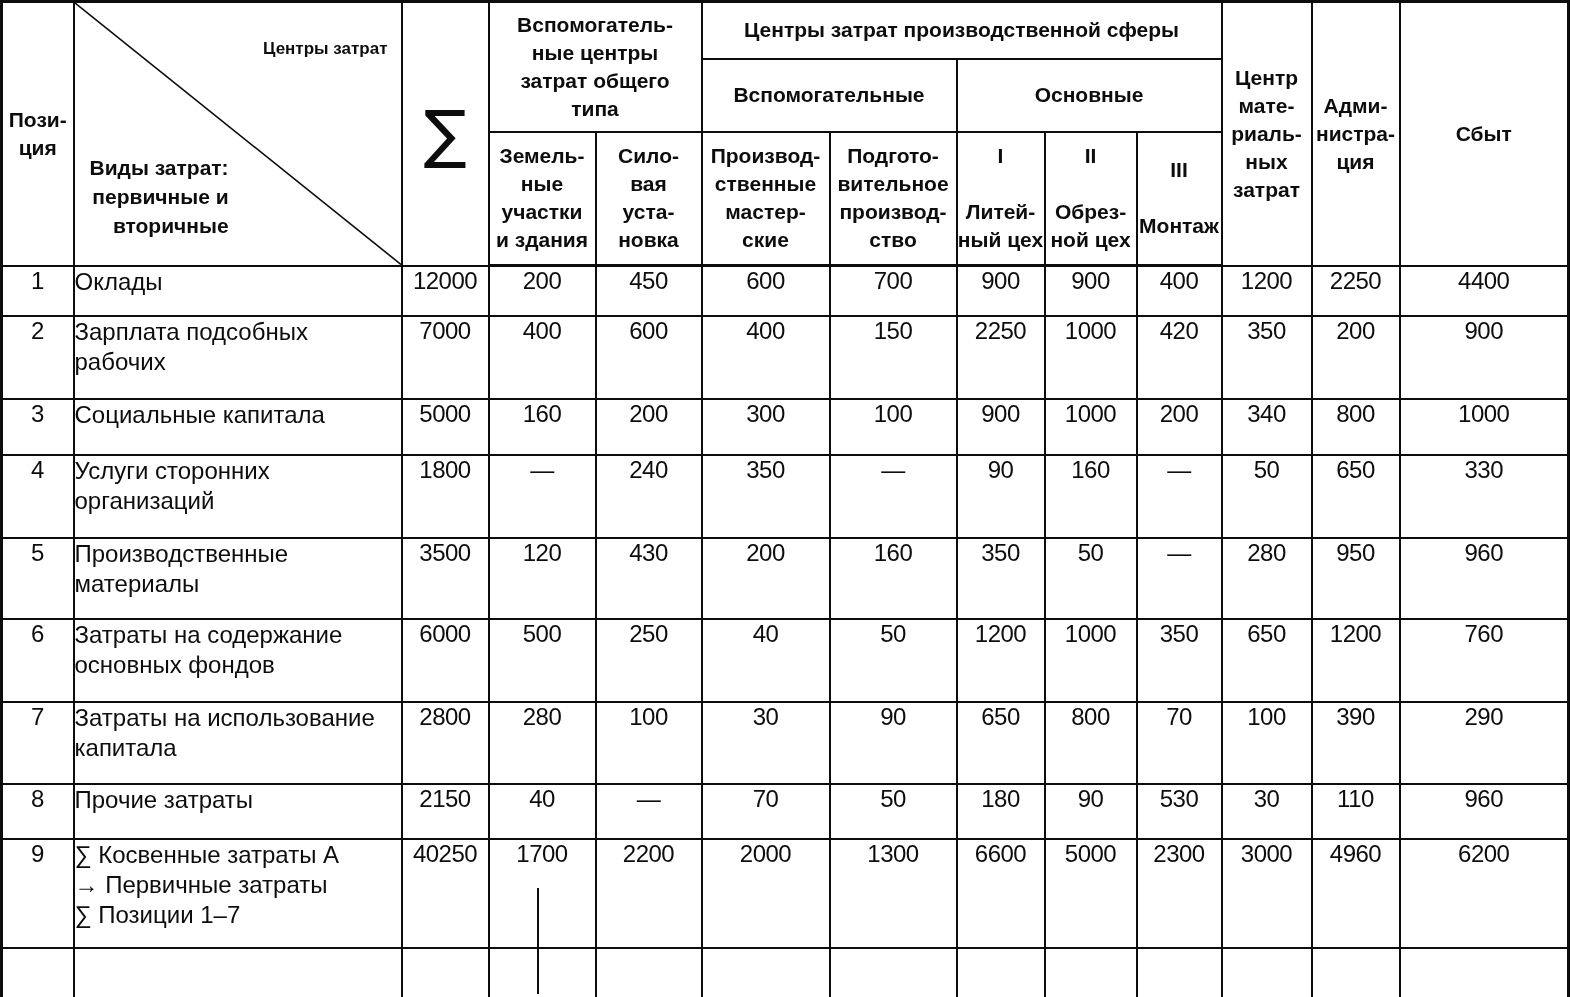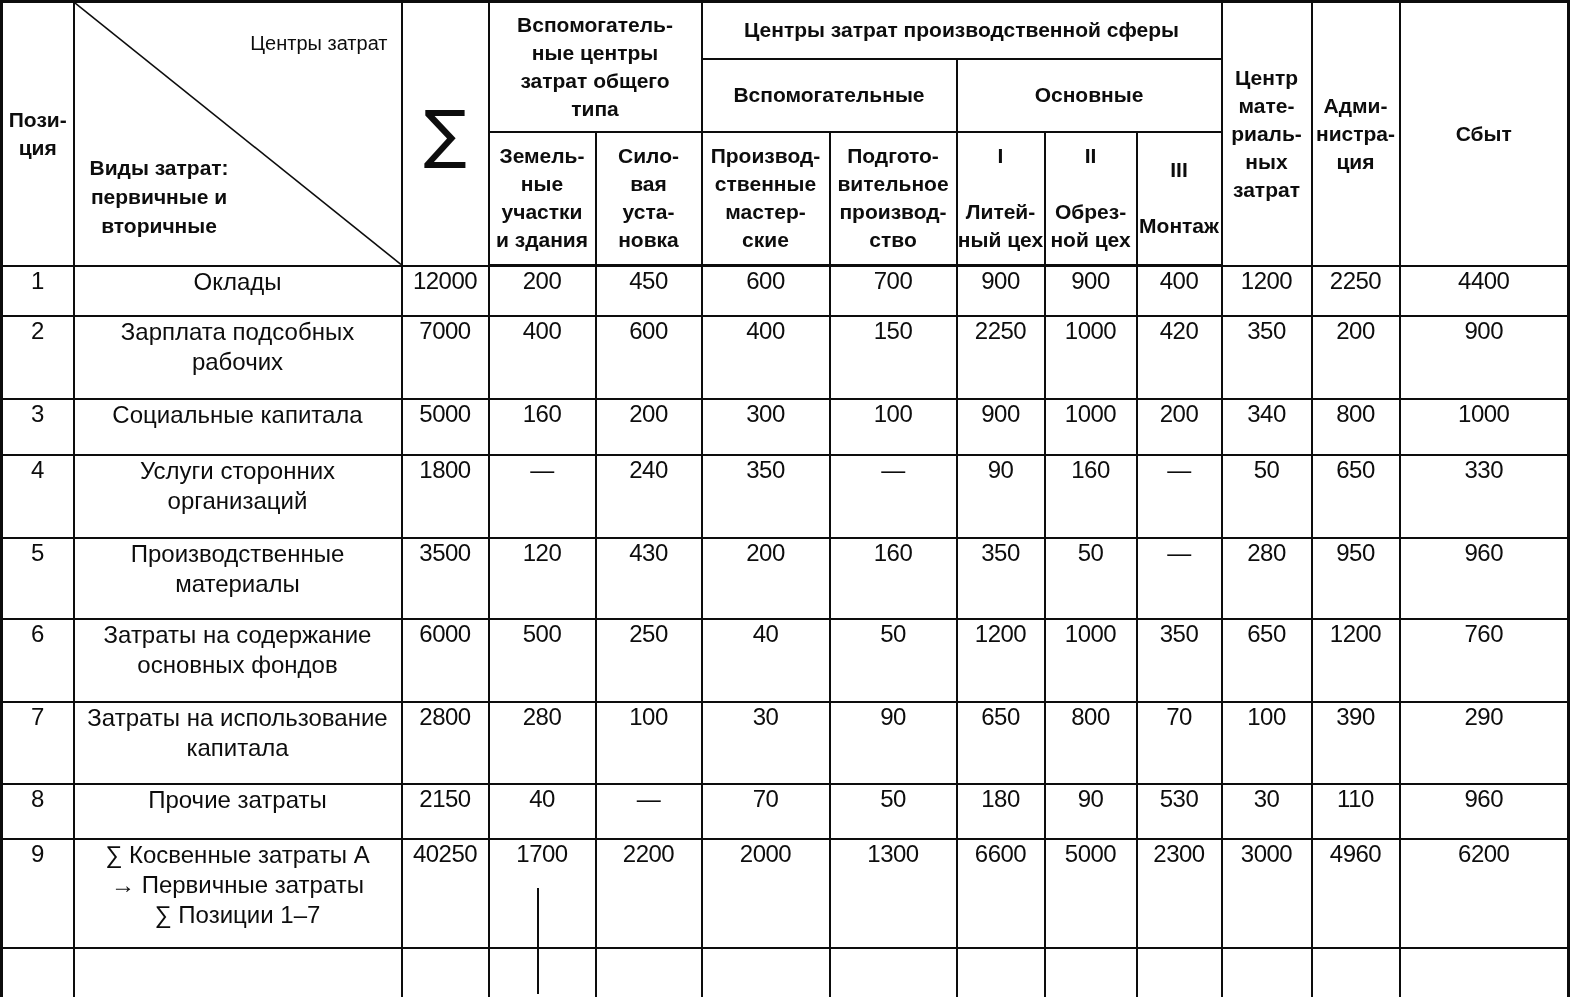--- a/index.html
+++ b/index.html
@@ -36,37 +36,37 @@
     vertical-align: middle;
     white-space: pre-line;
   }
   tr.h1 { height: 57px; }
   tr.h2 { height: 73px; }
   tr.h3 { height: 134px; }
 
   th.corner { position: relative; }
   th.corner svg { position: absolute; left: 0; top: 0; width: 100%; height: 100%; display: block; }
   .corner-top {
-    position: absolute; top: 26px; right: 13px;
-    font-weight: normal; font-size: 20px; white-space: nowrap;
+    position: absolute; top: 32px; right: 13px;
+    font-weight: bold; font-size: 17px; white-space: nowrap;
   }
   .corner-bottom {
     position: absolute; top: 150px; left: 15px;
     font-weight: bold; font-size: 21px; line-height: 29px;
-    text-align: center; white-space: pre-line;
+    text-align: right; white-space: pre-line;
   }
   th.sigma { font-size: 64px; font-weight: 500; font-family: "DejaVu Sans", sans-serif; }
 
   tbody td {
     font-size: 24px;
     vertical-align: top;
   }
   td.c-pos  { text-align: center; padding-top: 10px; }
   td.c-label{
-    text-align: center; padding: 9px 12px 6px 14px;
+    text-align: left; padding: 9px 12px 6px 14px;
     line-height: 30px; white-space: pre-line;
   }
   td.c-num  { text-align: center; padding-top: 10px; letter-spacing: -0.5px; }
 
   tr.r0 { height: 50px; }
   tr.r1 { height: 83px; }
   tr.r2 { height: 56px; }
   tr.r3 { height: 83px; }
   tr.r4 { height: 81px; }
   tr.r5 { height: 83px; }

